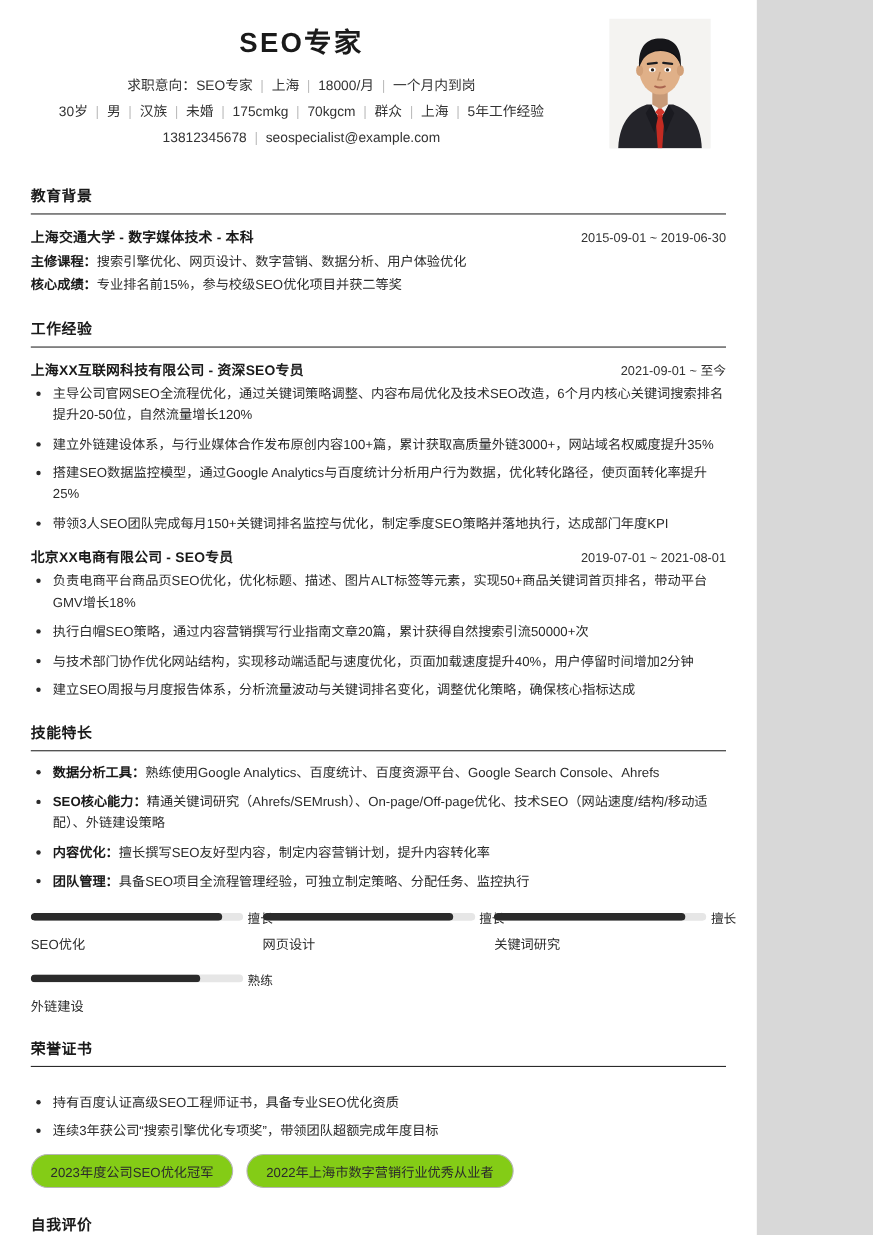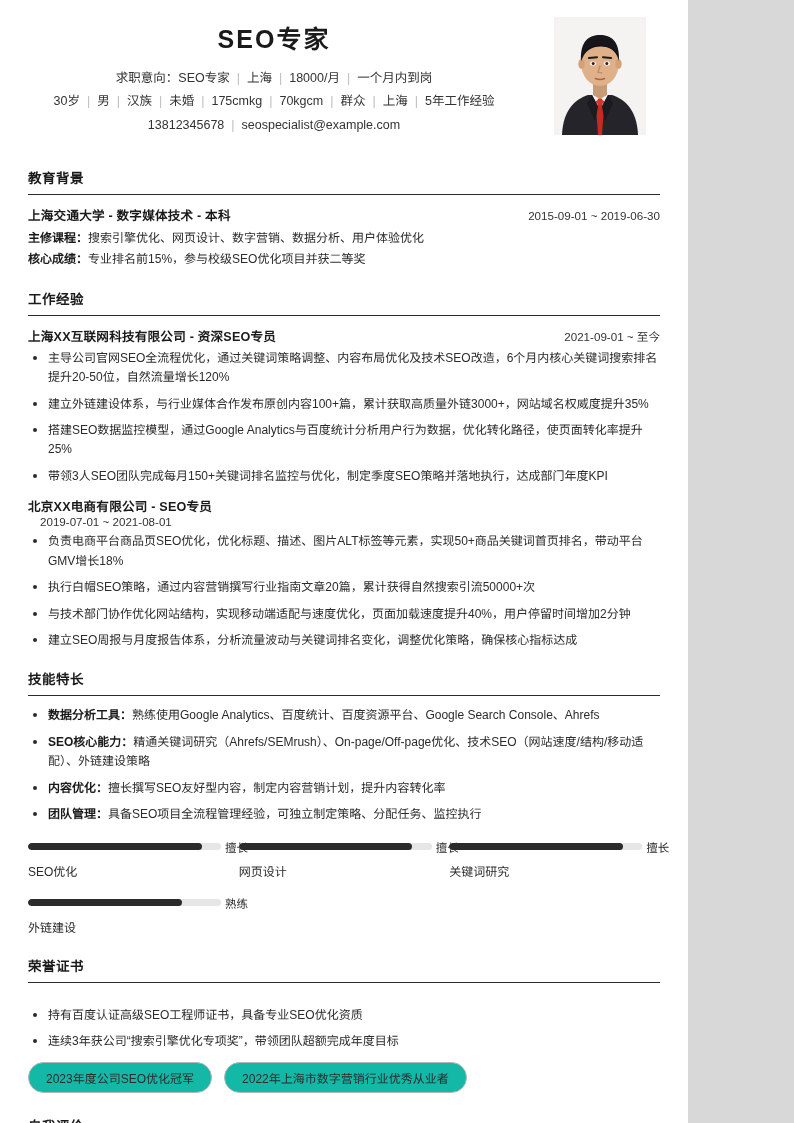--- a/index.html
+++ b/index.html
@@ -198,21 +198,21 @@
     gap: 12px;
     margin-top: 10px;
   }
 
   .tag {
     border: 1px solid #b5b5b5;
     border-radius: 999px;
     padding: 6px 17px;
     font-size: 12px;
     color: #2b2b2b;
-    background: #14b8a6;
+    background: #84cc16;
     white-space: nowrap;
   }
 </style>
 </head>
 <body>
 
 <div class="page">
 
   <div class="header">
 
@@ -300,21 +300,21 @@
       </div>
       <ul class="bullets">
         <li>主导公司官网SEO全流程优化，通过关键词策略调整、内容布局优化及技术SEO改造，6个月内核心关键词搜索排名提升20-50位，自然流量增长120%</li>
         <li>建立外链建设体系，与行业媒体合作发布原创内容100+篇，累计获取高质量外链3000+，网站域名权威度提升35%</li>
         <li>搭建SEO数据监控模型，通过Google Analytics与百度统计分析用户行为数据，优化转化路径，使页面转化率提升25%</li>
         <li>带领3人SEO团队完成每月150+关键词排名监控与优化，制定季度SEO策略并落地执行，达成部门年度KPI</li>
       </ul>
     </div>
 
     <div class="entry">
-      <div class="entry-head" style="margin-top:10px;flex-direction:column;">
+      <div class="entry-head" style="margin-top:10px;">
         <div class="entry-title">北京XX电商有限公司 - SEO专员</div>
         <div class="entry-date">2019-07-01 ~ 2021-08-01</div>
       </div>
       <ul class="bullets">
         <li>负责电商平台商品页SEO优化，优化标题、描述、图片ALT标签等元素，实现50+商品关键词首页排名，带动平台GMV增长18%</li>
         <li>执行白帽SEO策略，通过内容营销撰写行业指南文章20篇，累计获得自然搜索引流50000+次</li>
         <li>与技术部门协作优化网站结构，实现移动端适配与速度优化，页面加载速度提升40%，用户停留时间增加2分钟</li>
         <li>建立SEO周报与月度报告体系，分析流量波动与关键词排名变化，调整优化策略，确保核心指标达成</li>
       </ul>
     </div>

